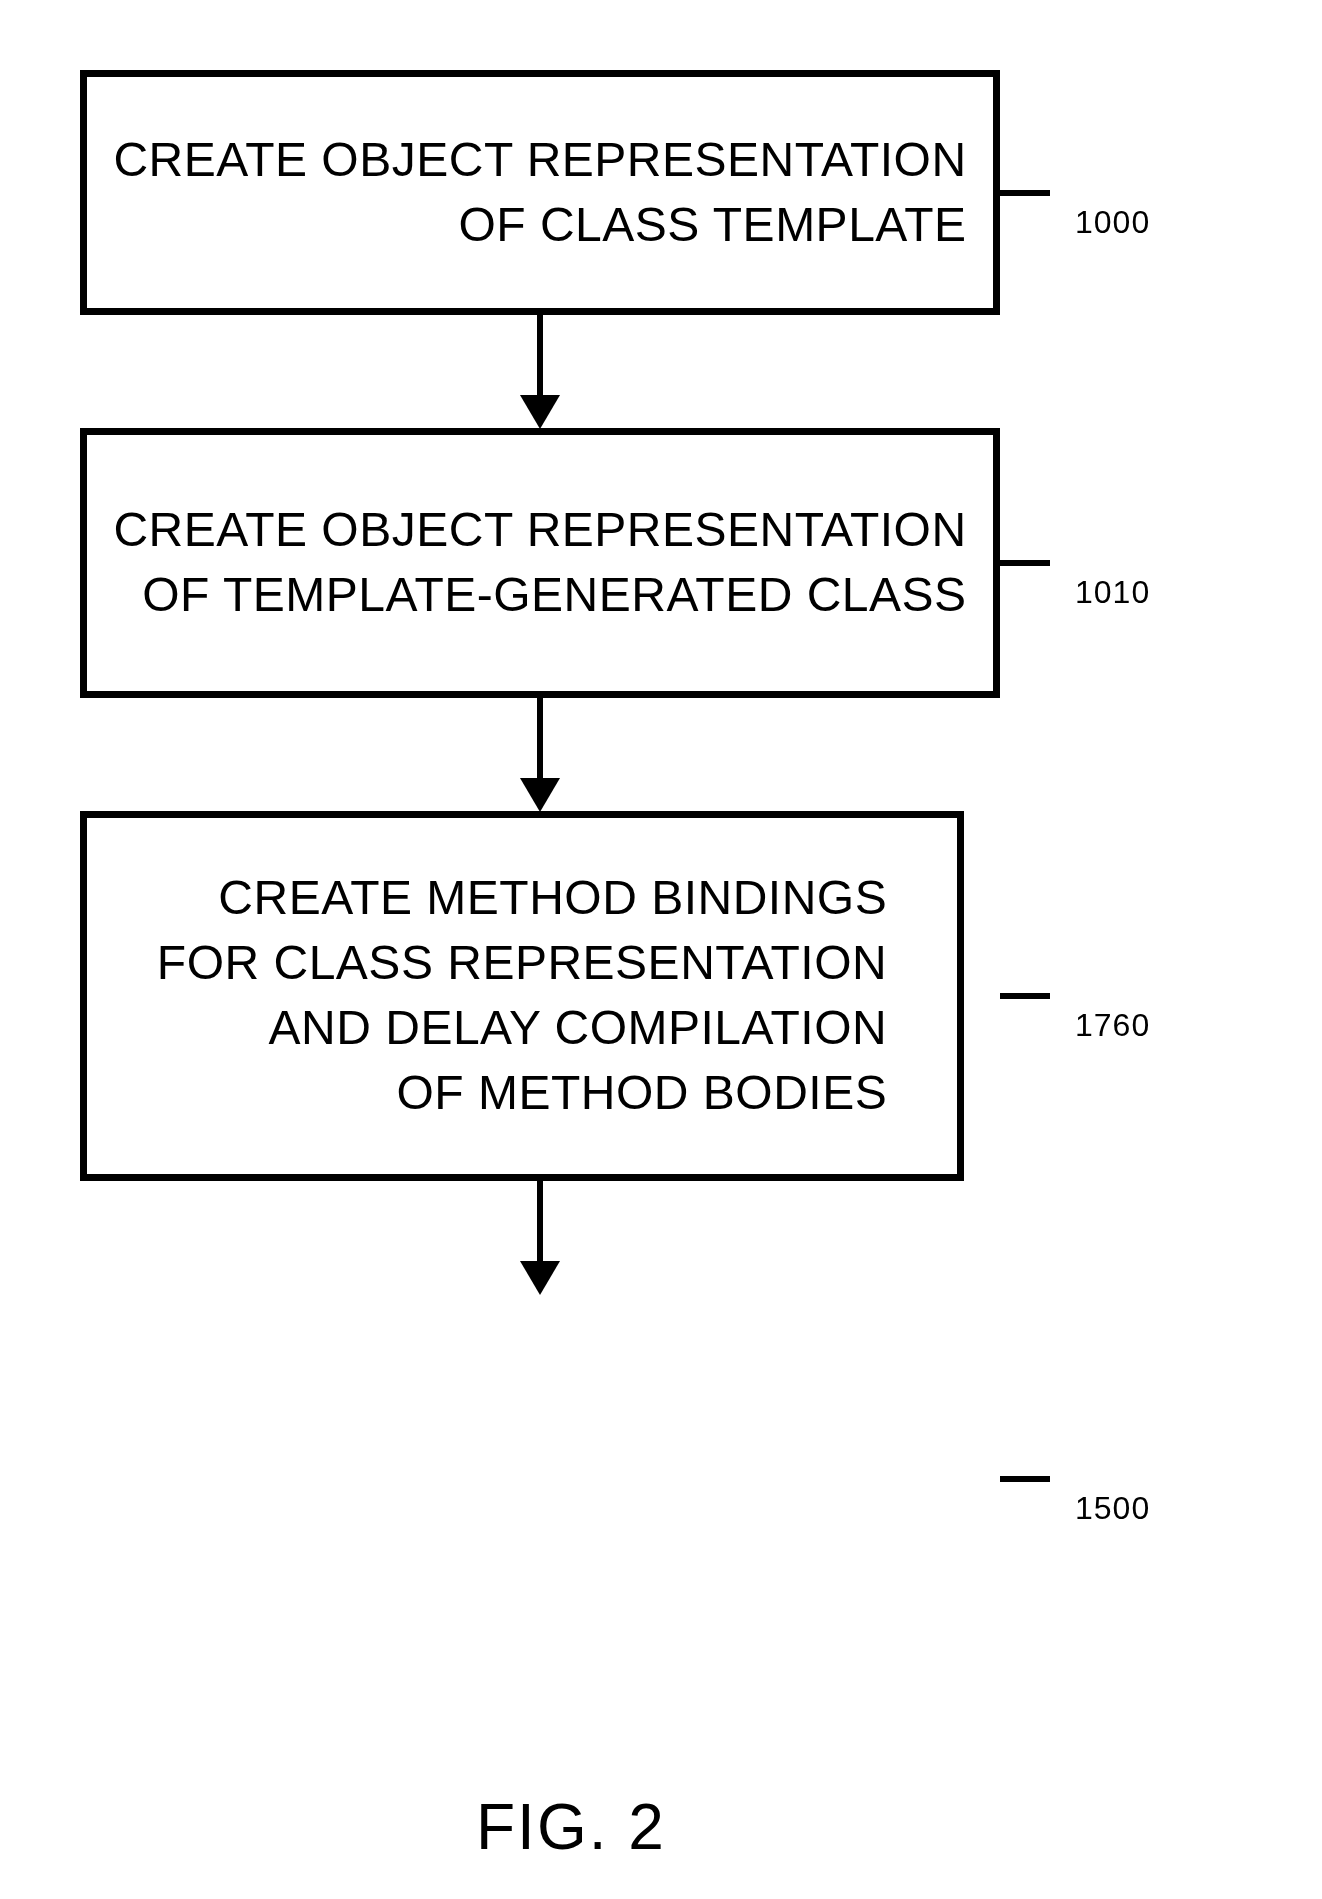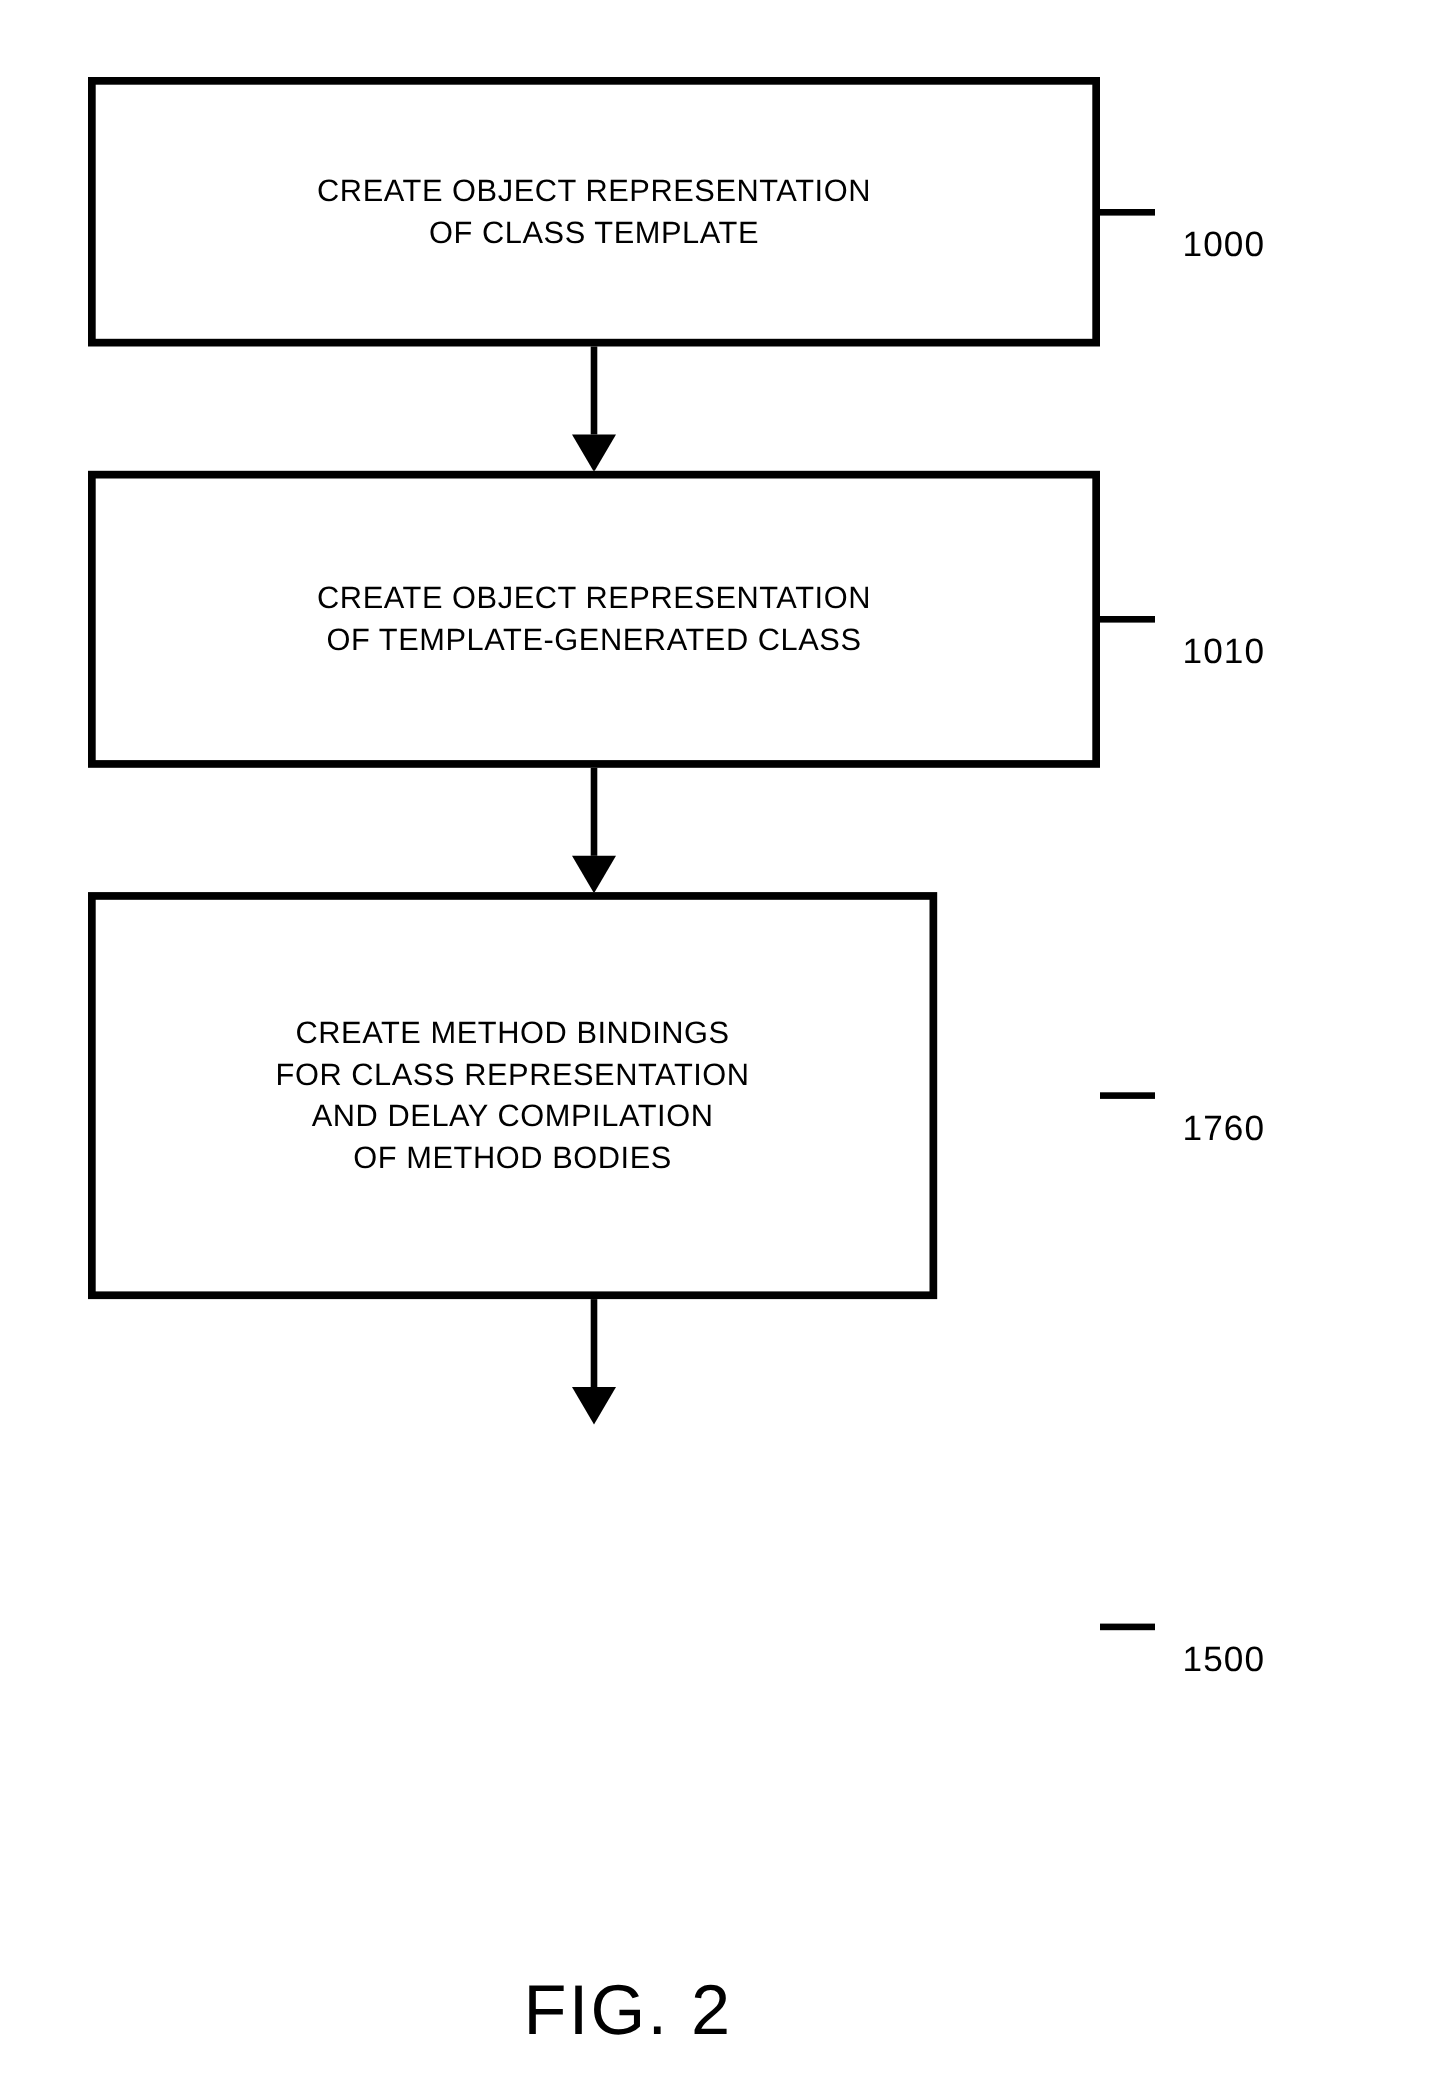--- a/index.html
+++ b/index.html
@@ -15,25 +15,25 @@
     width: 1322px;
     height: 1899px;
   }
   .box {
     position: absolute;
     border: 7px solid #000;
     box-sizing: border-box;
     display: flex;
     align-items: center;
     justify-content: center;
-    text-align: center;
-    font-size: 28px;
+    text-align: right;
+    font-size: 48px;
     line-height: 1.35;
     letter-spacing: 0.5px;
-    padding: 20px 26px;
+    padding: 20px 14px;
     background: #fff;
   }
   .label {
     position: absolute;
     font-size: 32px;
     letter-spacing: 1px;
     margin-top: 36px;
   }
   .tick {
     position: absolute;
@@ -77,21 +77,21 @@
   <div class="box" style="left:80px; top:428px; width:920px; height:270px;">
     <span style="white-space:pre-line;">CREATE OBJECT REPRESENTATION
 OF TEMPLATE-GENERATED CLASS</span>
   </div>
   <div class="tick" style="left:1000px; top:560px; width:50px; height:6px;"></div>
   <div class="label" style="left:1075px; top:538px;">1010</div>
 
   <div class="arrow-line" style="left:537px; top:698px; height:80px;"></div>
   <div class="arrow-head" style="left:520px; top:778px;"></div>
 
-  <div class="box" style="left:80px; top:811px; width:772px; height:370px;">
+  <div class="box" style="left:80px; top:811px; width:884px; height:370px;">
     <span style="white-space:pre-line;">CREATE METHOD BINDINGS
 FOR CLASS REPRESENTATION
 AND DELAY COMPILATION
 OF METHOD BODIES</span>
   </div>
   <div class="tick" style="left:1000px; top:993px; width:50px; height:6px;"></div>
   <div class="label" style="left:1075px; top:971px;">1760</div>
 
   <div class="arrow-line" style="left:537px; top:1181px; height:80px;"></div>
   <div class="arrow-head" style="left:520px; top:1261px;"></div>

